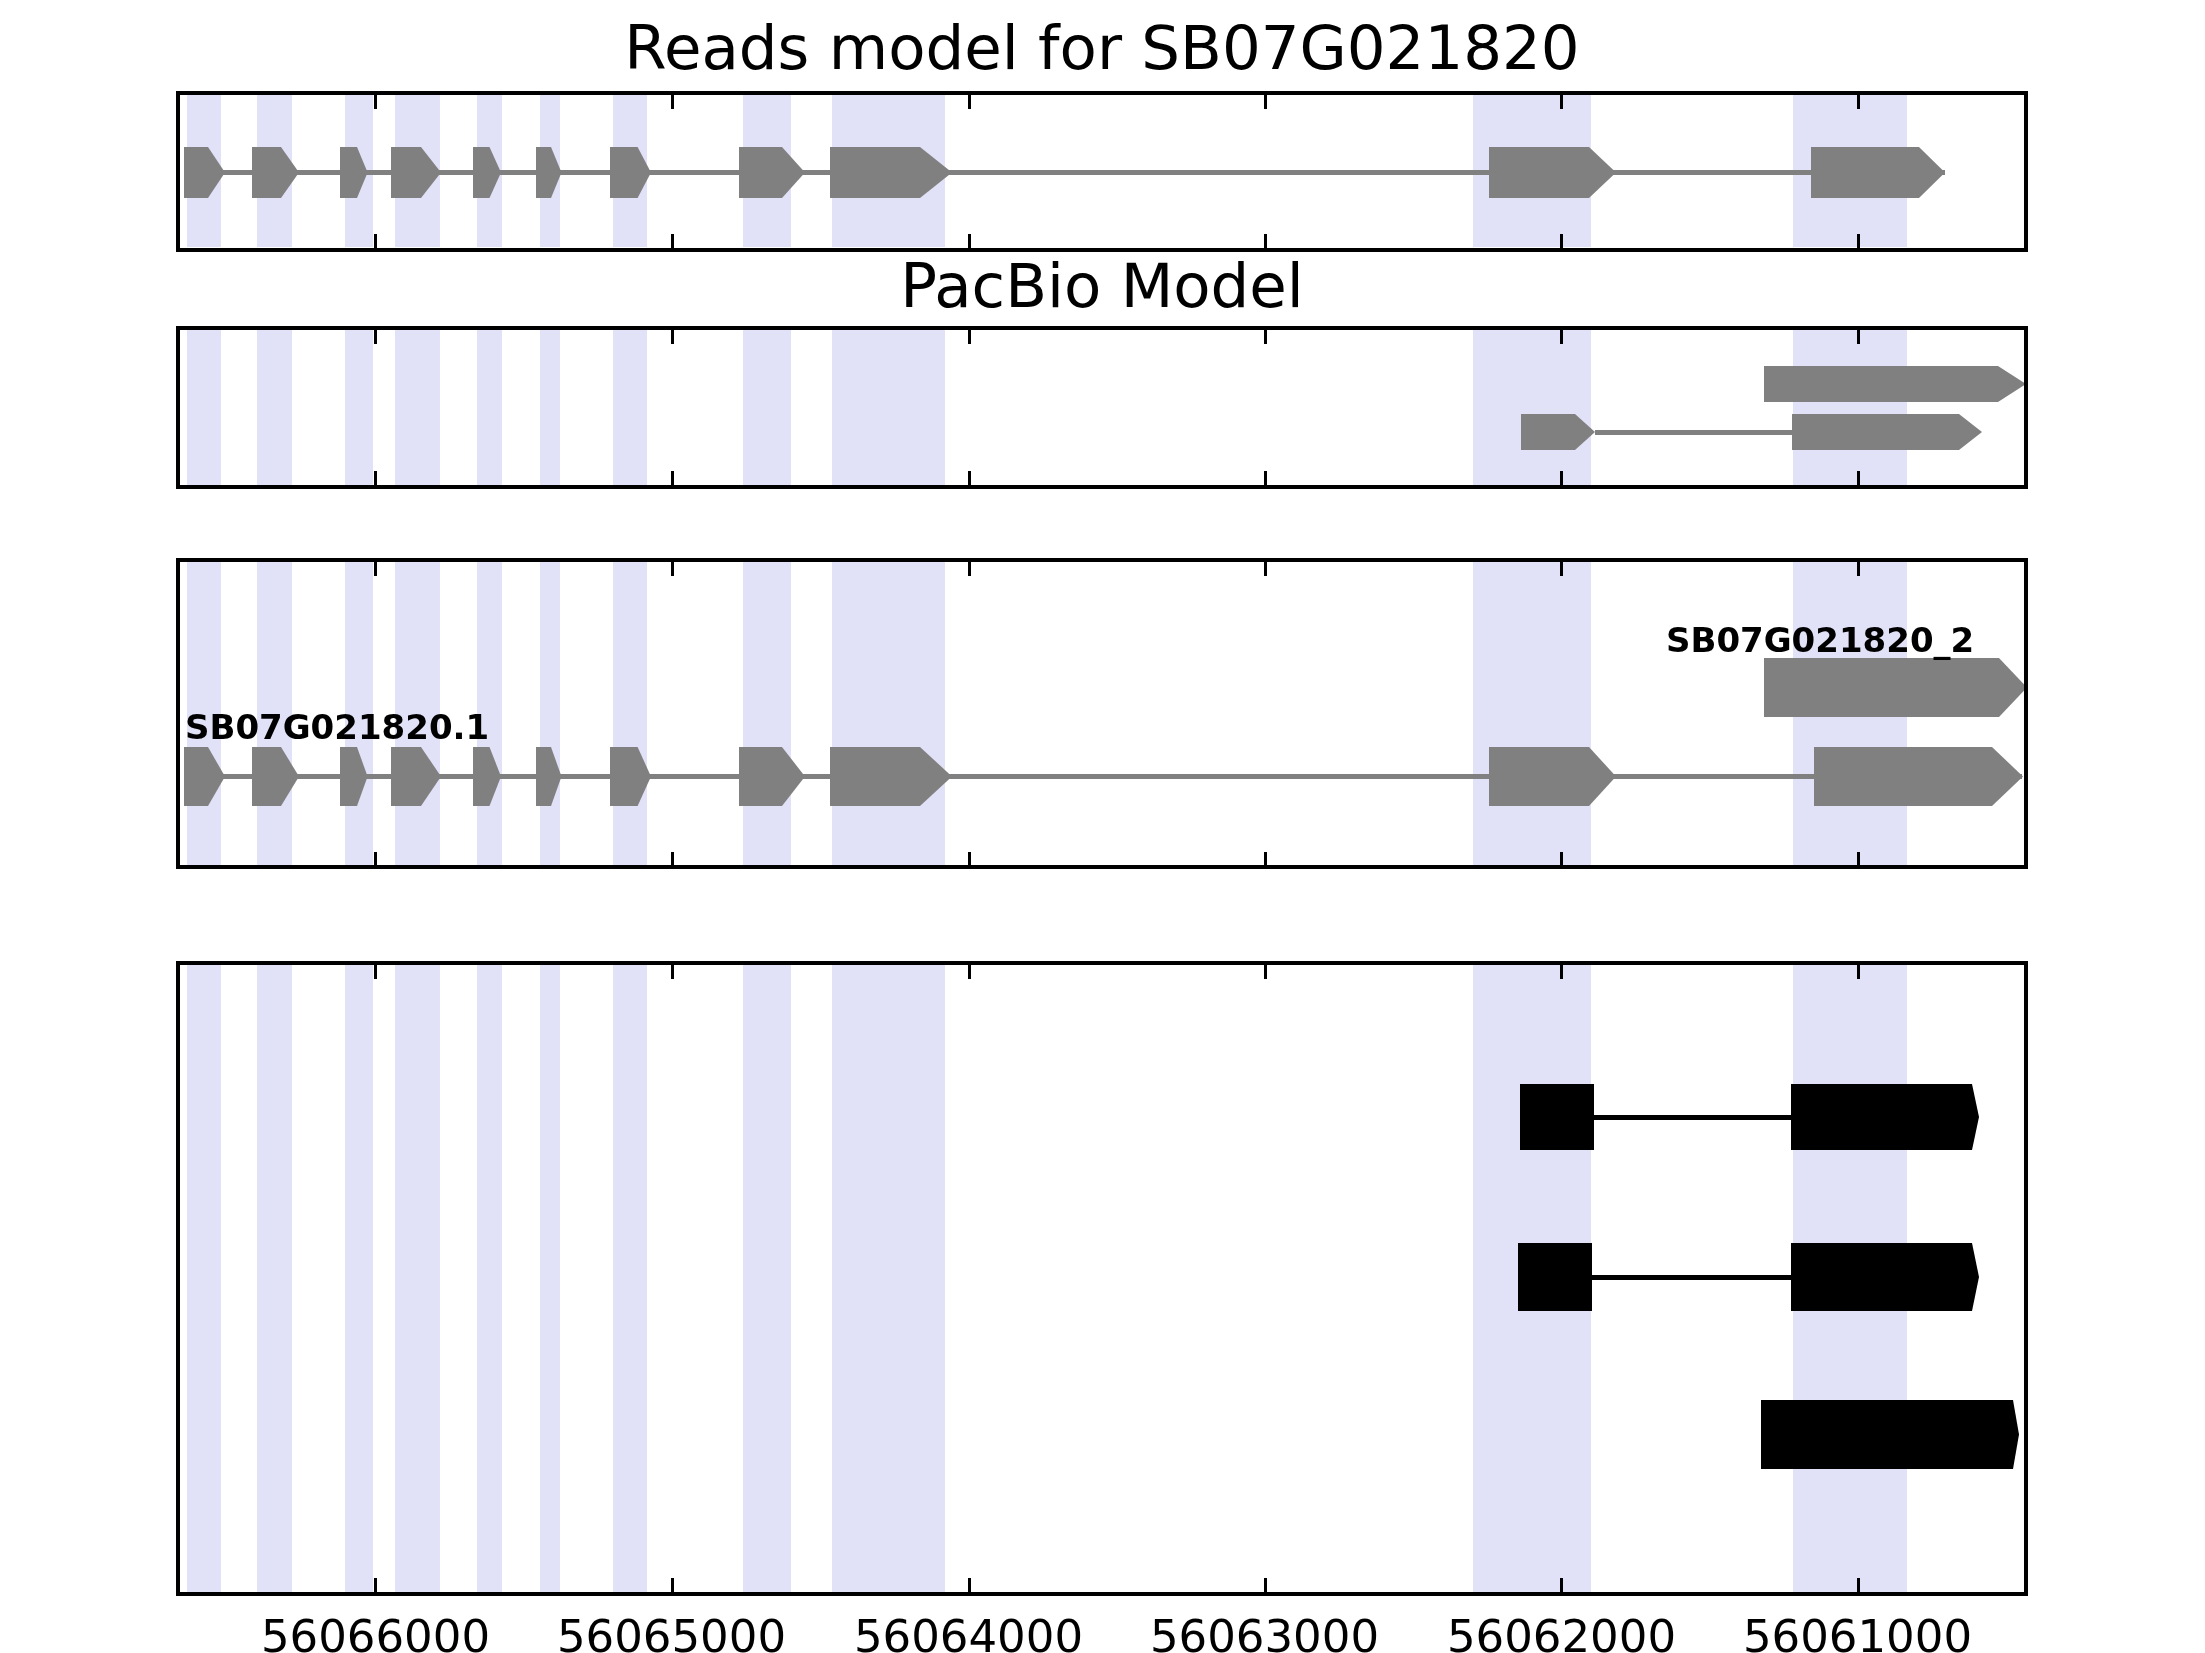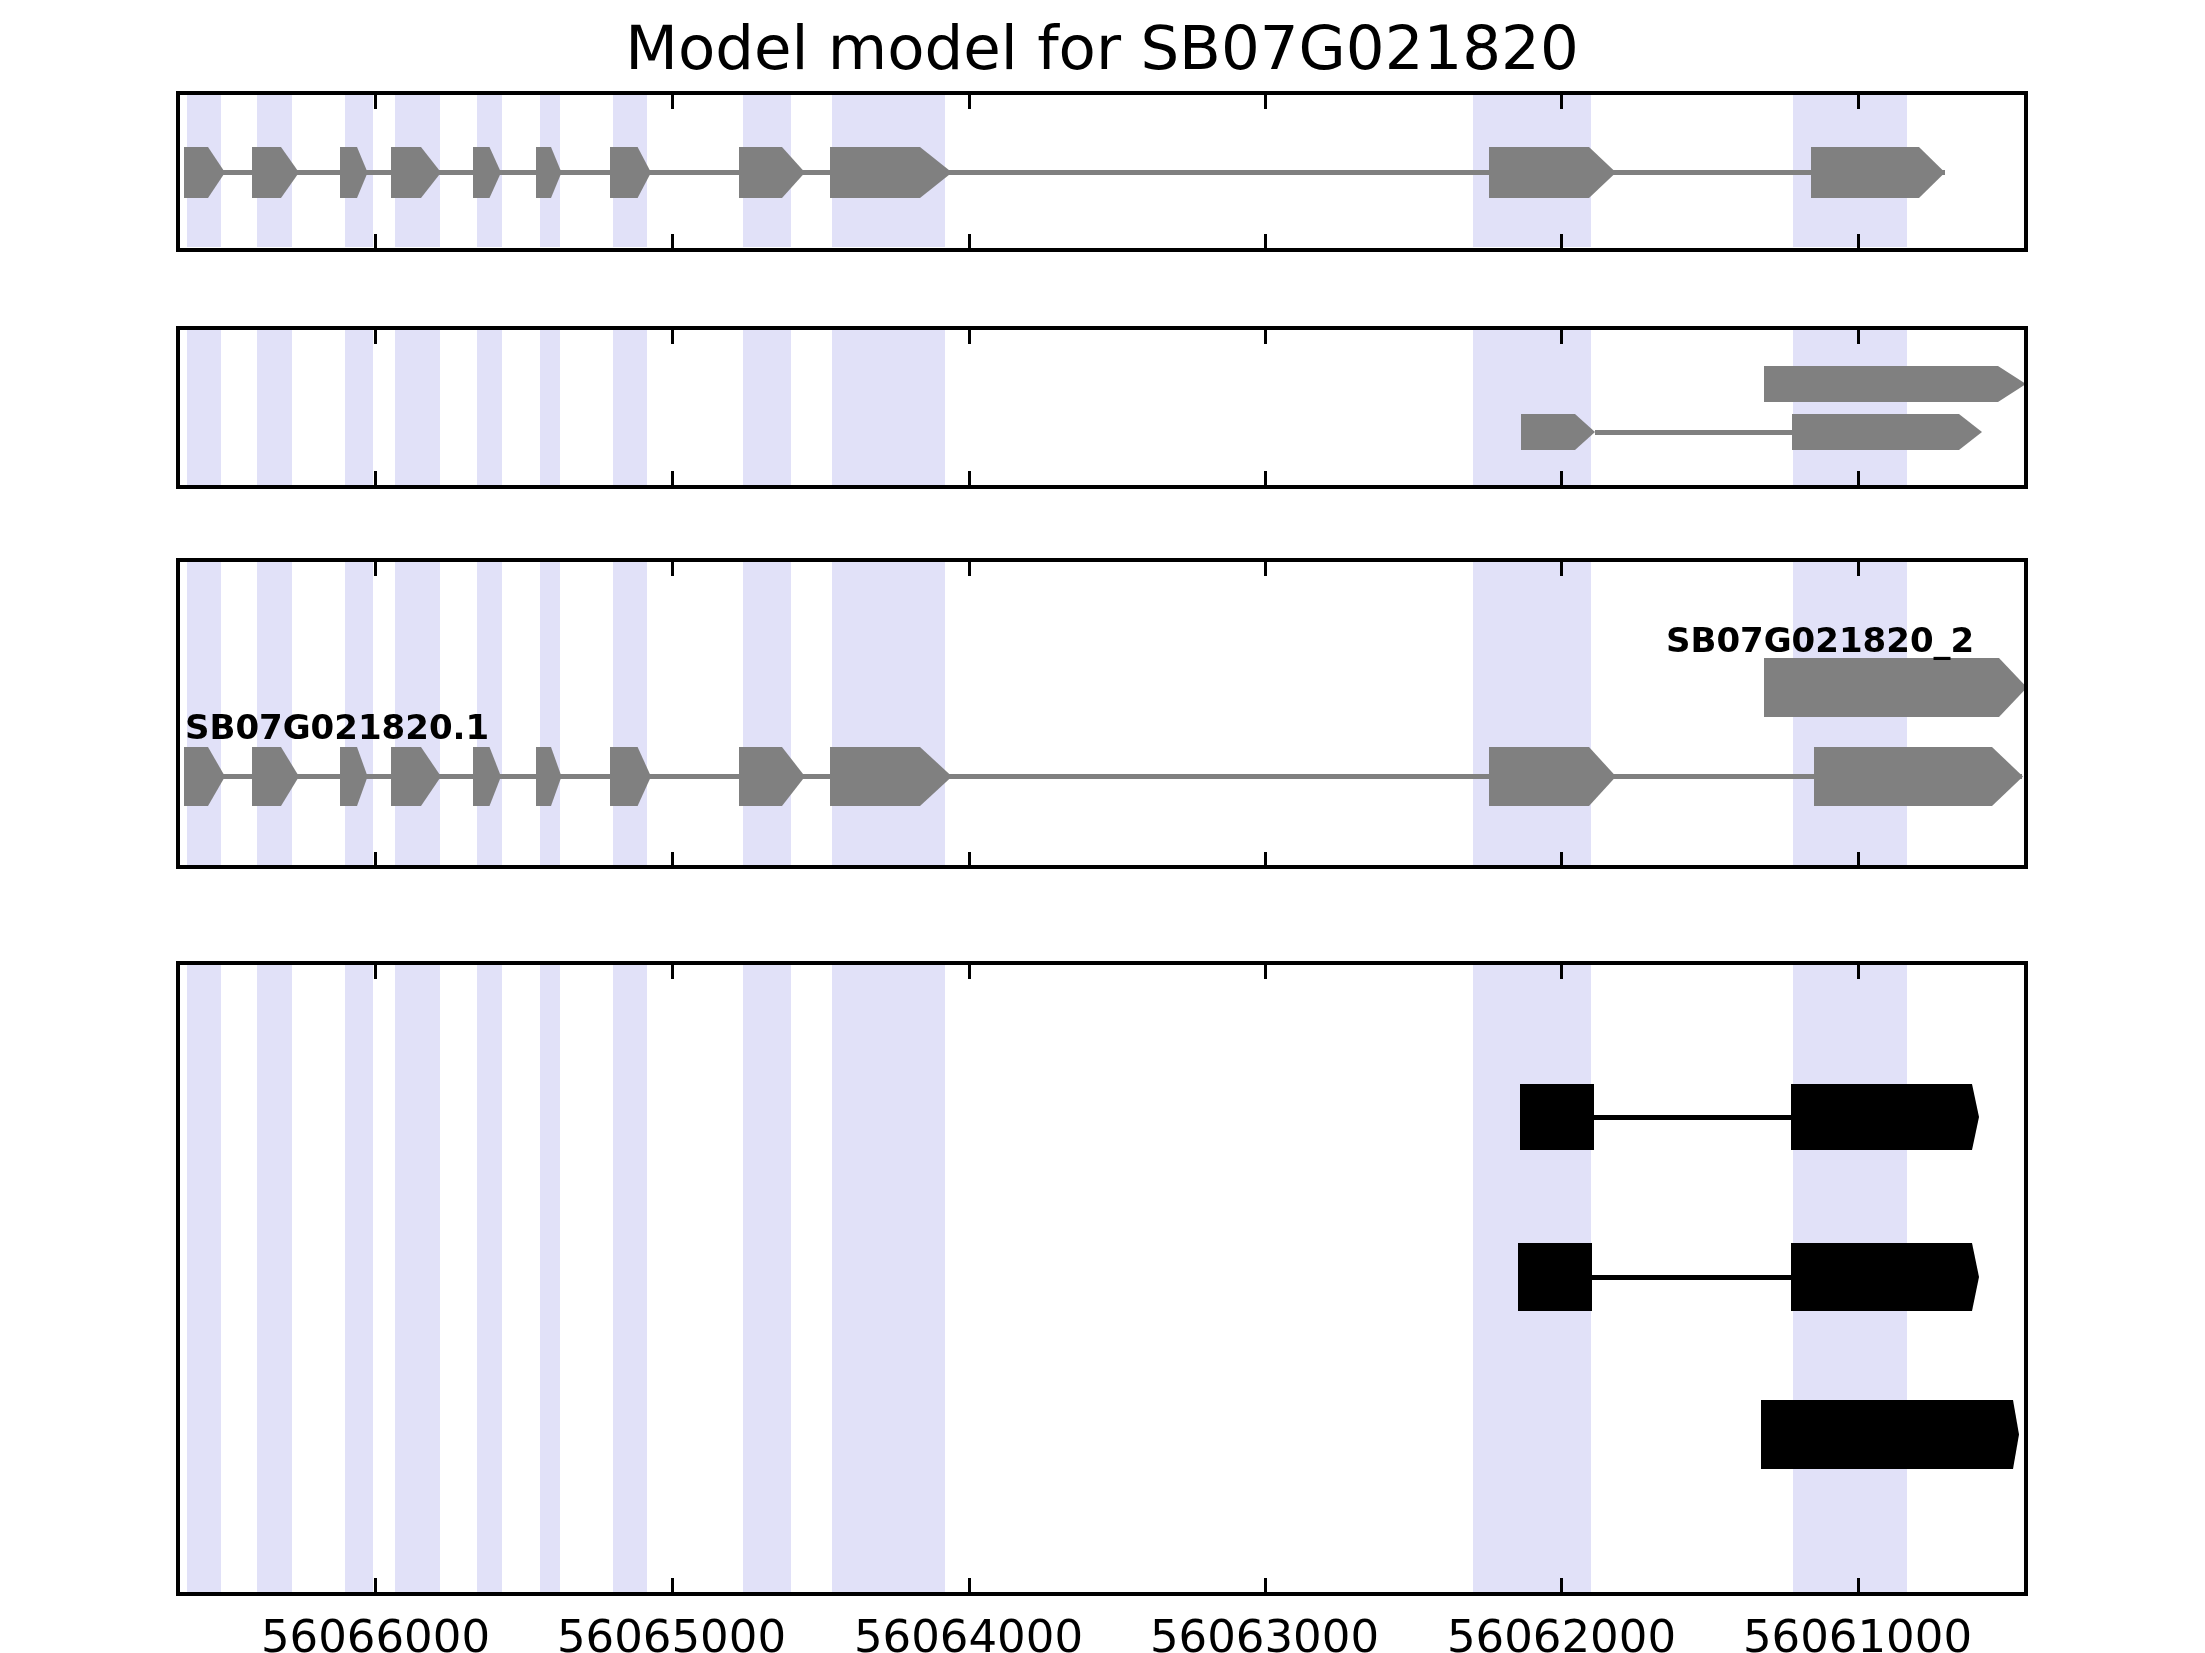--- a/index.html
+++ b/index.html
@@ -14,21 +14,22 @@
   .iline{position:absolute;}
   .exon{position:absolute;}
   .tlabel{position:absolute;font-weight:bold;font-size:34px;line-height:40px;color:#000;white-space:nowrap;}
   .xlab{position:absolute;top:1610px;width:303px;margin-left:-152px;text-align:center;
         font-size:45px;color:#000;white-space:nowrap;}
 </style>
 </head>
 <body>
 
 <div id="fig">
-  <div class="title t1">Model model for SB07G021820</div>
+  <div class="title t1">Reads model for SB07G021820</div>
+  <div class="title t2">PacBio Model</div>
 <div class="band" style="left: 187px; top: 95px; width: 34px; height: 152px; background: rgb(225, 225, 248);"></div>
     <div class="band" style="left: 257px; top: 95px; width: 35px; height: 152px; background: rgb(225, 225, 248);"></div>
     <div class="band" style="left: 345px; top: 95px; width: 27.6px; height: 152px; background: rgb(225, 225, 248);"></div>
     <div class="band" style="left: 395px; top: 95px; width: 45px; height: 152px; background: rgb(225, 225, 248);"></div>
     <div class="band" style="left: 477px; top: 95px; width: 25px; height: 152px; background: rgb(225, 225, 248);"></div>
     <div class="band" style="left: 540px; top: 95px; width: 20px; height: 152px; background: rgb(225, 225, 248);"></div>
     <div class="band" style="left: 613px; top: 95px; width: 34px; height: 152px; background: rgb(225, 225, 248);"></div>
     <div class="band" style="left: 743px; top: 95px; width: 48px; height: 152px; background: rgb(225, 225, 248);"></div>
     <div class="band" style="left: 832px; top: 95px; width: 113px; height: 152px; background: rgb(225, 225, 248);"></div>
     <div class="band" style="left: 1473px; top: 95px; width: 118px; height: 152px; background: rgb(225, 225, 248);"></div>

